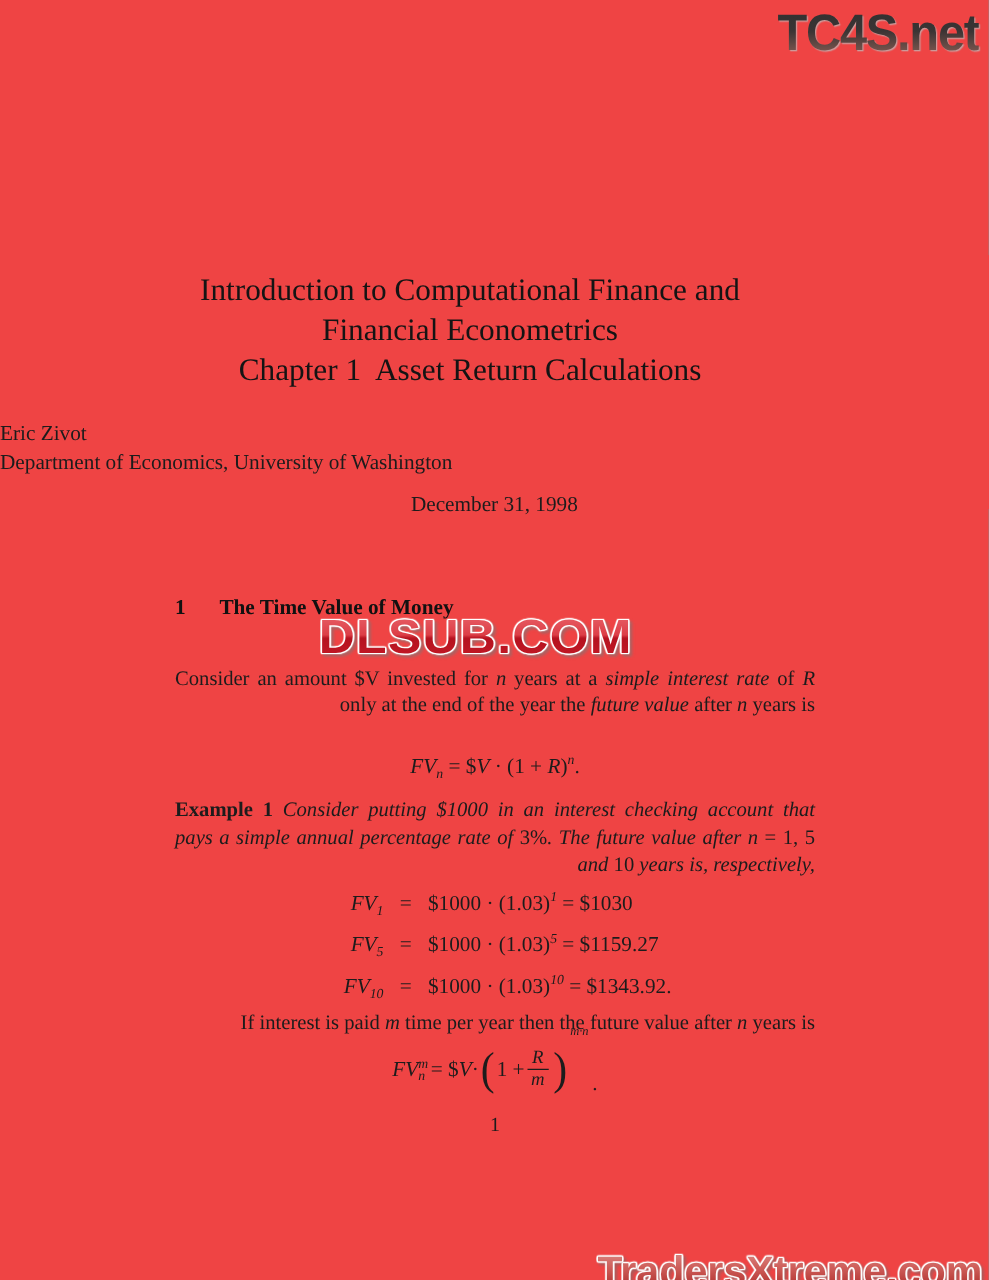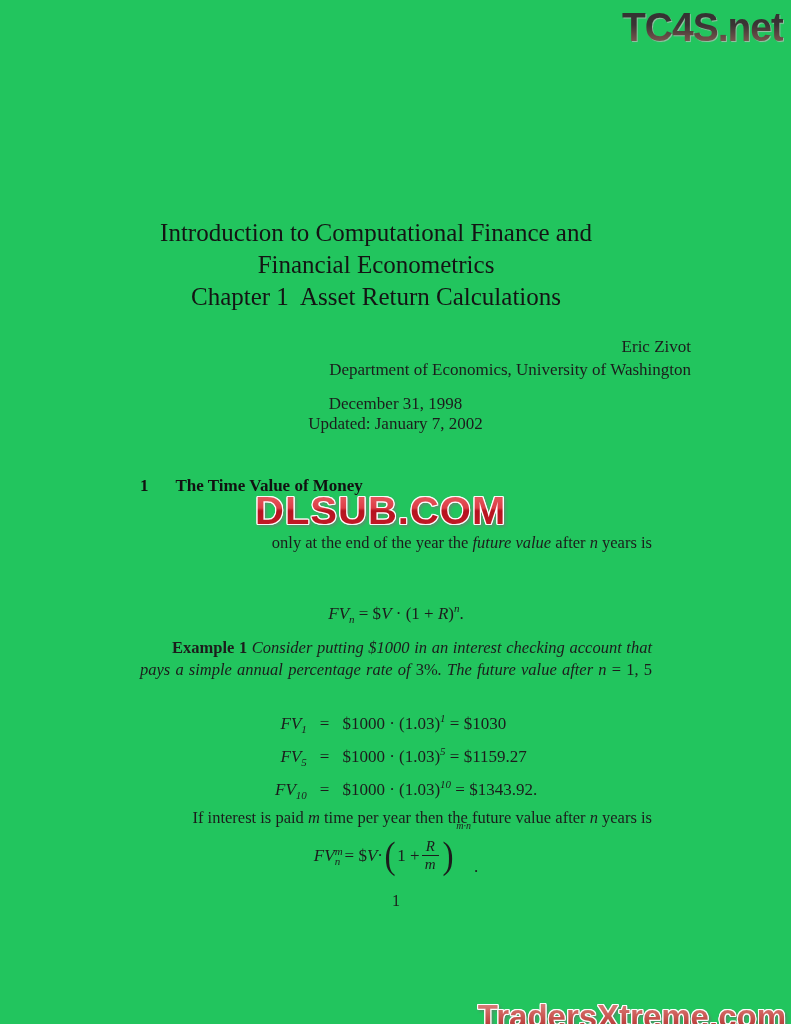--- a/index.html
+++ b/index.html
@@ -1,19 +1,19 @@
 <!DOCTYPE html>
 <html><head>
 <meta charset="utf-8">
 <style>
   html,body{margin:0;padding:0;background:#888;}
   .page{
     position:relative;
     width:791px;height:1024px;
-    background:#22c55e;
+    background:#ef4444;
     overflow:hidden;
     font-family:"Liberation Serif", serif;
     color:#1c1c1c;
   }
   
   .wm{position:absolute;font-family:"Liberation Sans", sans-serif;font-weight:900;white-space:nowrap;}
   .wm-tc4s{
     top:4px;right:8px;
     font-size:39px;letter-spacing:-1px;
     transform:scale(1,1.05);transform-origin:top right;
@@ -41,21 +41,21 @@
            drop-shadow(2px 2px 1px rgba(110,110,110,.5));
   }
   
   .doc-title{
     position:absolute;top:217px;left:0;width:752px;
     text-align:center;font-size:25px;line-height:32px;color:#141414;
   }
   .doc-title div{white-space:pre-wrap;}
   .author-block{
     position:absolute;top:335px;left:0;width:691px;
-    text-align:right;font-size:17px;line-height:23px;
+    text-align:left;font-size:17px;line-height:23px;
   }
   .date-block{
     position:absolute;top:394px;left:0;width:791px;
     text-align:center;font-size:17px;line-height:20px;
   }
   .section-heading{
     position:absolute;top:476px;left:140px;
     font-size:17px;font-weight:bold;color:#111;
   }
   .section-heading .num{margin-right:27px;}
@@ -76,21 +76,21 @@
   .eq1{top:602px;}
   .eqblock{top:707px;}
   .eqtable{display:inline-block;}
   .eqrow{display:flex;align-items:baseline;line-height:22px;}
   .eqrow .lhs{width:52px;text-align:right;}
   .eqrow .eqsign{margin:0 13px;}
   .eqrow .rhs{text-align:right;}
   .eq2{top:834px;}
   .eq2-inner{display:inline-flex;align-items:center;}
   .it{font-style:italic;}
-  .bf{font-weight:bold;font-style:normal;margin-left:32px;}
+  .bf{font-weight:bold;font-style:normal;}
   .sb{font-size:11px;vertical-align:-4px;font-style:italic;}
   .sp{font-size:11px;vertical-align:7px;font-style:italic;}
   .supsub{
     display:inline-flex;flex-direction:column;
     font-size:11px;line-height:10px;vertical-align:-5px;
     margin-right:2px;text-align:left;
   }
   .bigp{font-size:37px;font-weight:400;margin:0 1px;transform:scale(.9,1);}
   .frac{
     display:inline-flex;flex-direction:column;align-items:center;
@@ -117,38 +117,39 @@
     <div>Chapter 1  Asset Return Calculations</div>
   </div>
 
   <div class="author-block">
     <div>Eric Zivot</div>
     <div>Department of Economics, University of Washington</div>
   </div>
 
   <div class="date-block">
     <div>December 31, 1998</div>
-    <div>Updated: January 7, 2002</div>
   </div>
 
   <div class="section-heading">
     <span class="num">1</span><span>The Time Value of Money</span>
   </div>
 
   <div class="wm wm-dlsub">DLSUB.COM</div>
 
   <div class="body-text p1">
+    <div class="jline"><span>Consider an amount $V invested for </span><span class="it">n</span><span> years at a </span><span class="it">simple interest rate</span><span> of </span><span class="it">R</span></div>
     <div class="jline-last"><span>only at the end of the year the </span><span class="it">future value</span><span> after </span><span class="it">n</span><span> years is</span></div>
   </div>
 
   <div class="eq eq1"><span class="it">FV</span><span class="it sb">n</span><span> = $</span><span class="it">V</span><span> · (1 + </span><span class="it">R</span><span>)</span><span class="it sp">n</span><span>.</span></div>
 
   <div class="body-text ex1">
     <div class="jline"><span class="bf">Example 1 </span><span class="it">Consider putting $1000 in an interest checking account that</span></div>
     <div class="jline"><span class="it">pays a simple annual percentage rate of </span><span>3%</span><span class="it">. The future value after </span><span class="it">n</span><span> = 1, 5</span></div>
+    <div class="jline-last"><span class="it">and </span><span>10</span><span class="it"> years is, respectively,</span></div>
   </div>
 
   <div class="eq eqblock">
     <div class="eqtable">
       <div class="eqrow">
         <span class="lhs"><span class="it">FV</span><span class="sb">1</span></span>
         <span class="eqsign">=</span>
         <span class="rhs"><span>$1000 · (1.03)</span><span class="sp">1</span><span> = $1030</span></span>
       </div>
       <div class="eqrow">

